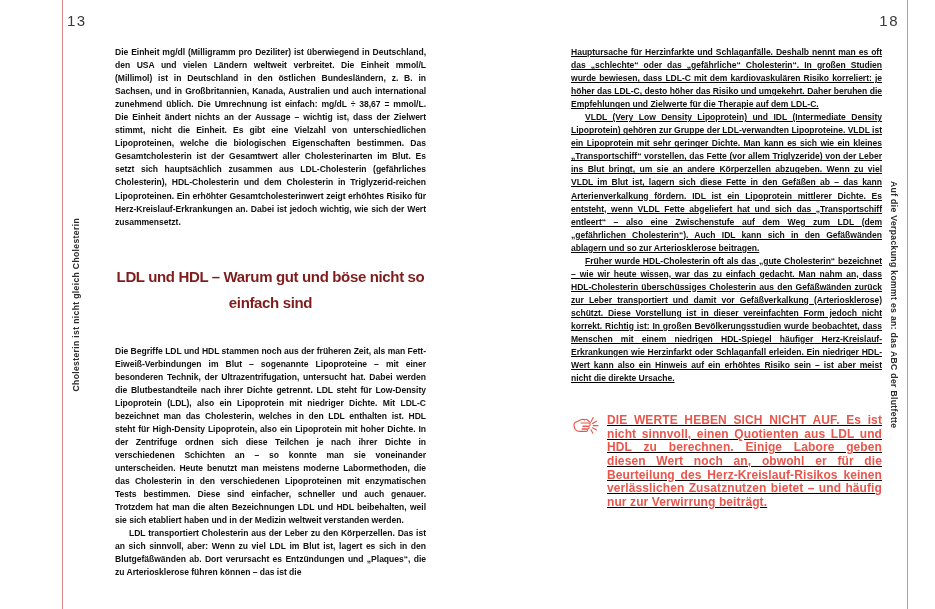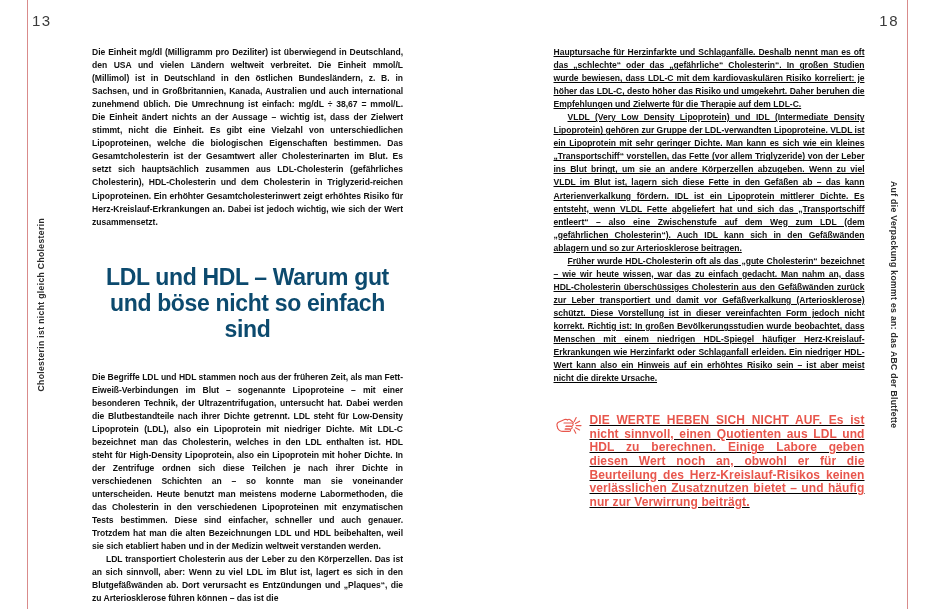--- a/index.html
+++ b/index.html
@@ -11,20 +11,21 @@
     width: 935px;
     height: 609px;
     font-family: "Liberation Sans", sans-serif;
     overflow: hidden;
     position: relative;
   }
   .spread {
     position: absolute;
     inset: 0;
     display: flex;
+    padding-left: 35px;
   }
   .page {
     position: relative;
     width: 467.5px;
     height: 609px;
     background: #ffffff;
     box-sizing: border-box;
   }
   .page-number {
     position: absolute;
@@ -65,44 +66,44 @@
   }
   .side-tab-right .side-tab-label {
     writing-mode: vertical-rl;
   }
 
   .column {
     position: absolute;
     top: 46px;
     width: 311px;
   }
-  .page-left .column { left: 92px; }
+  .page-left .column { left: 80px; }
   .page-right .column { left: 86px; text-decoration: underline; }
 
   p.body-text {
     margin: 0;
     font-family: "Liberation Sans", sans-serif;
     font-size: 8.55px;
     line-height: 13.05px;
     color: #111111;
     text-align: justify;
     text-justify: inter-word;
     font-weight: 600;
     letter-spacing: -0.02px;
     -webkit-font-smoothing: none;
   }
   p.body-text.indent { text-indent: 14px; }
 
   h1.chapter-heading {
     margin: 0;
     font-family: "Liberation Sans", sans-serif;
-    font-size: 23px;
+    font-size: 15px;
     line-height: 26px;
     font-weight: 700;
-    color: #0c4a6e;
+    color: #7f1d1d;
     text-align: center;
     letter-spacing: -0.35px;
   }
   .heading-block {
     margin-top: 35px;
     margin-bottom: 29px;
   }
 
   .spacer-lg { height: 13px; }
 

